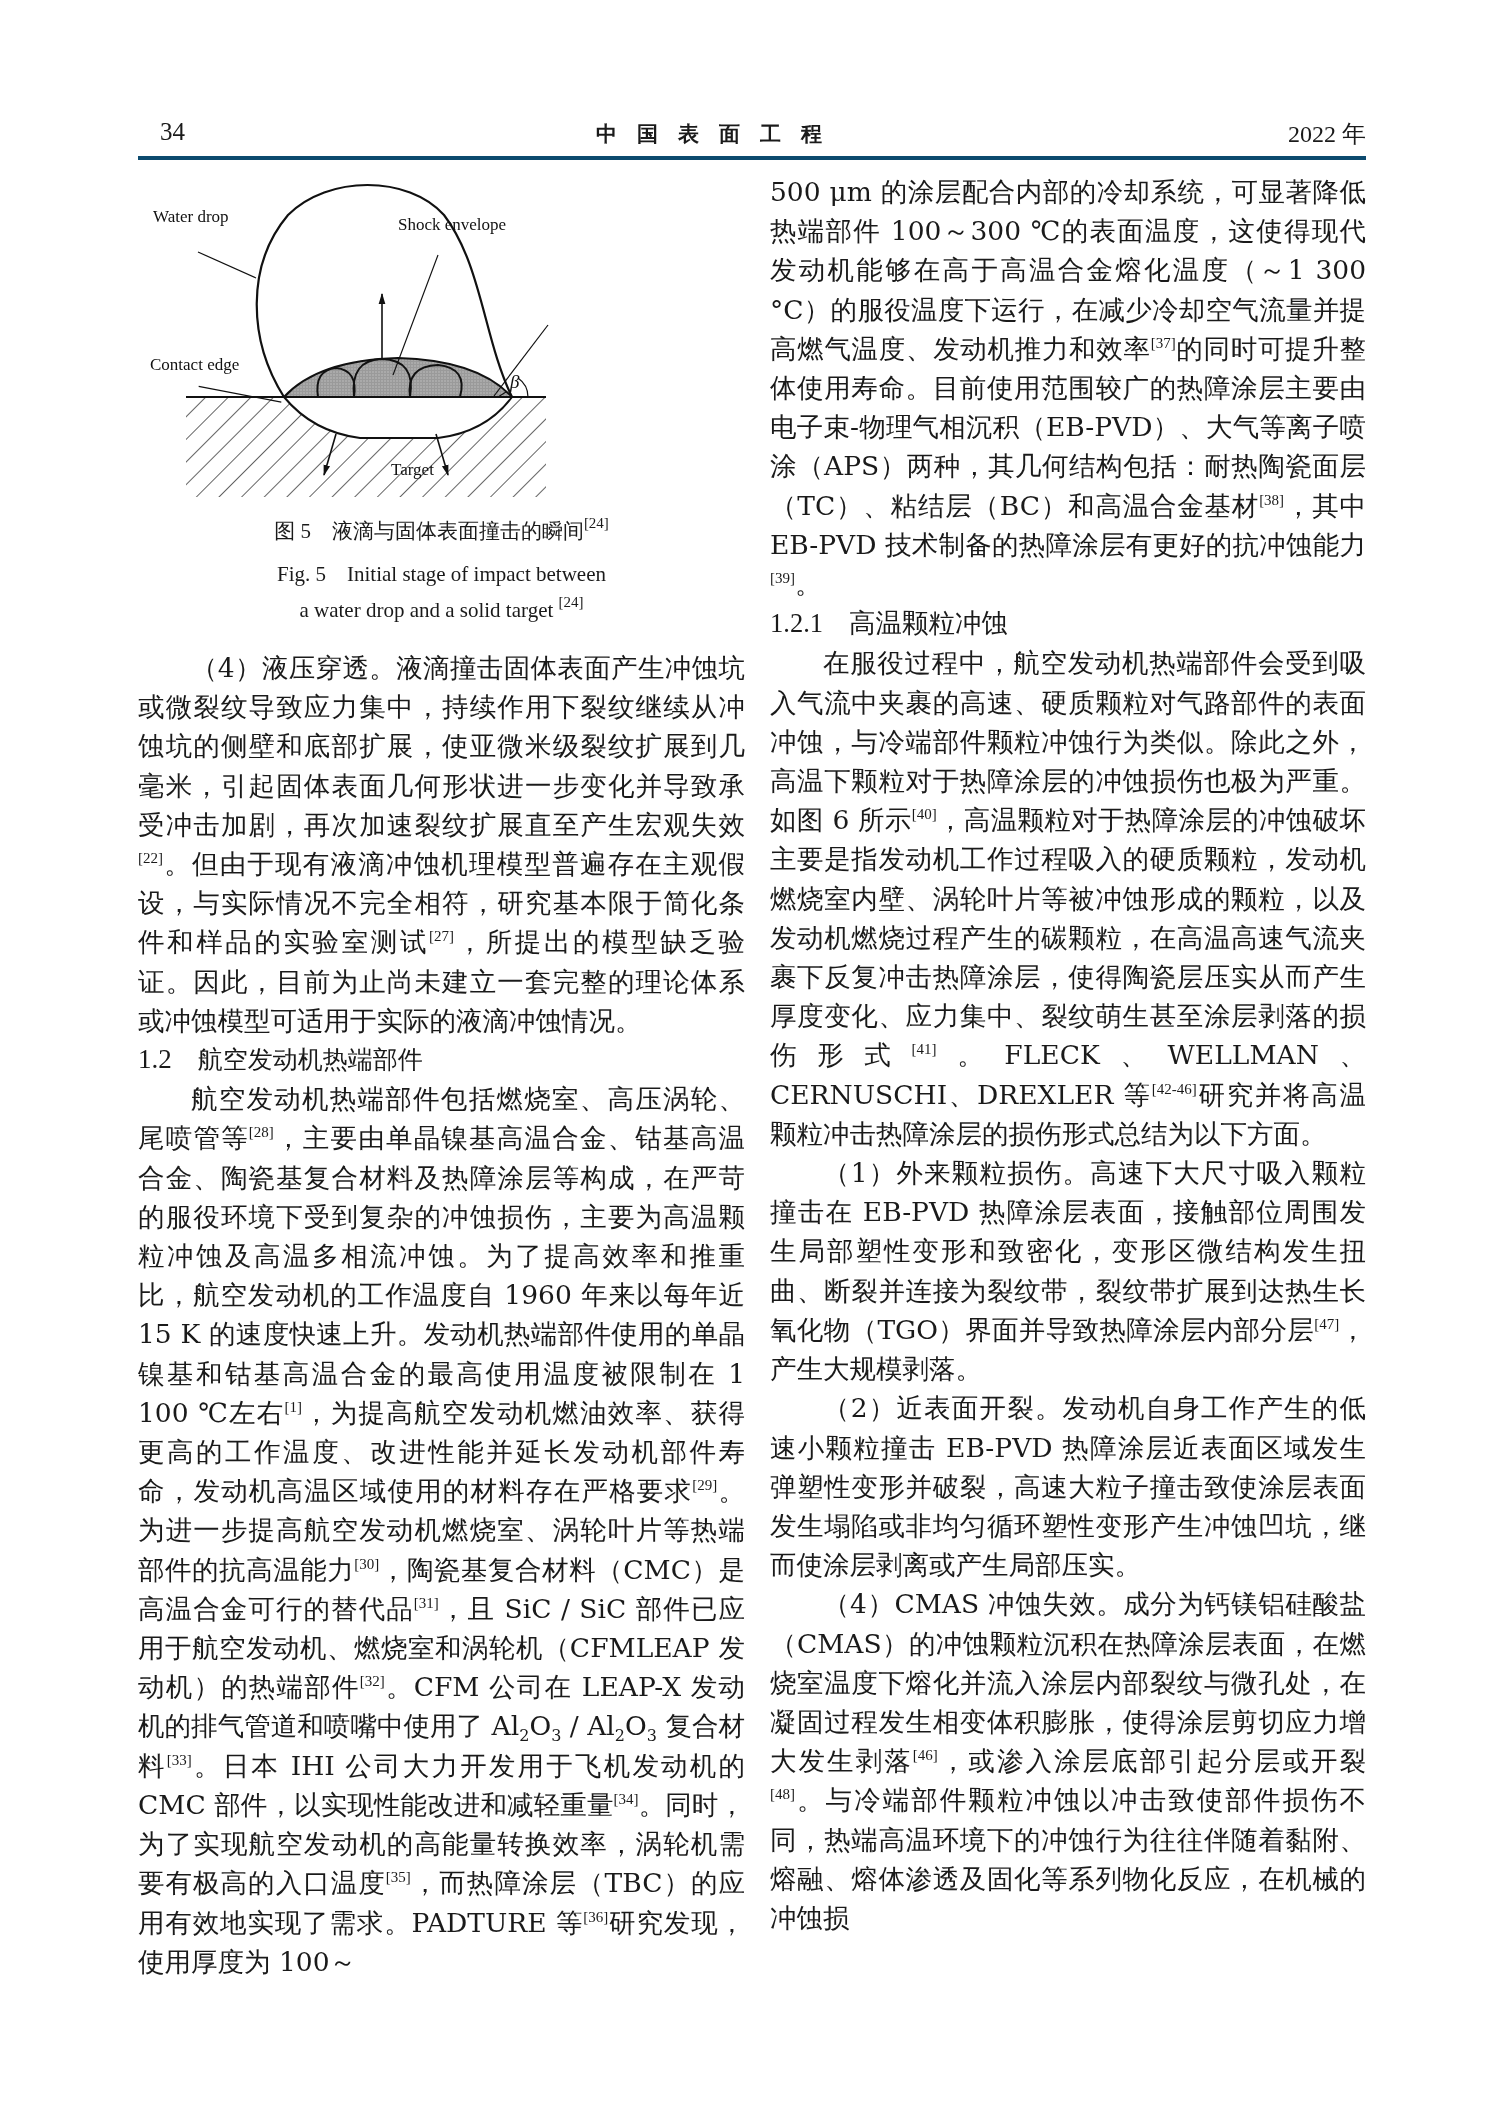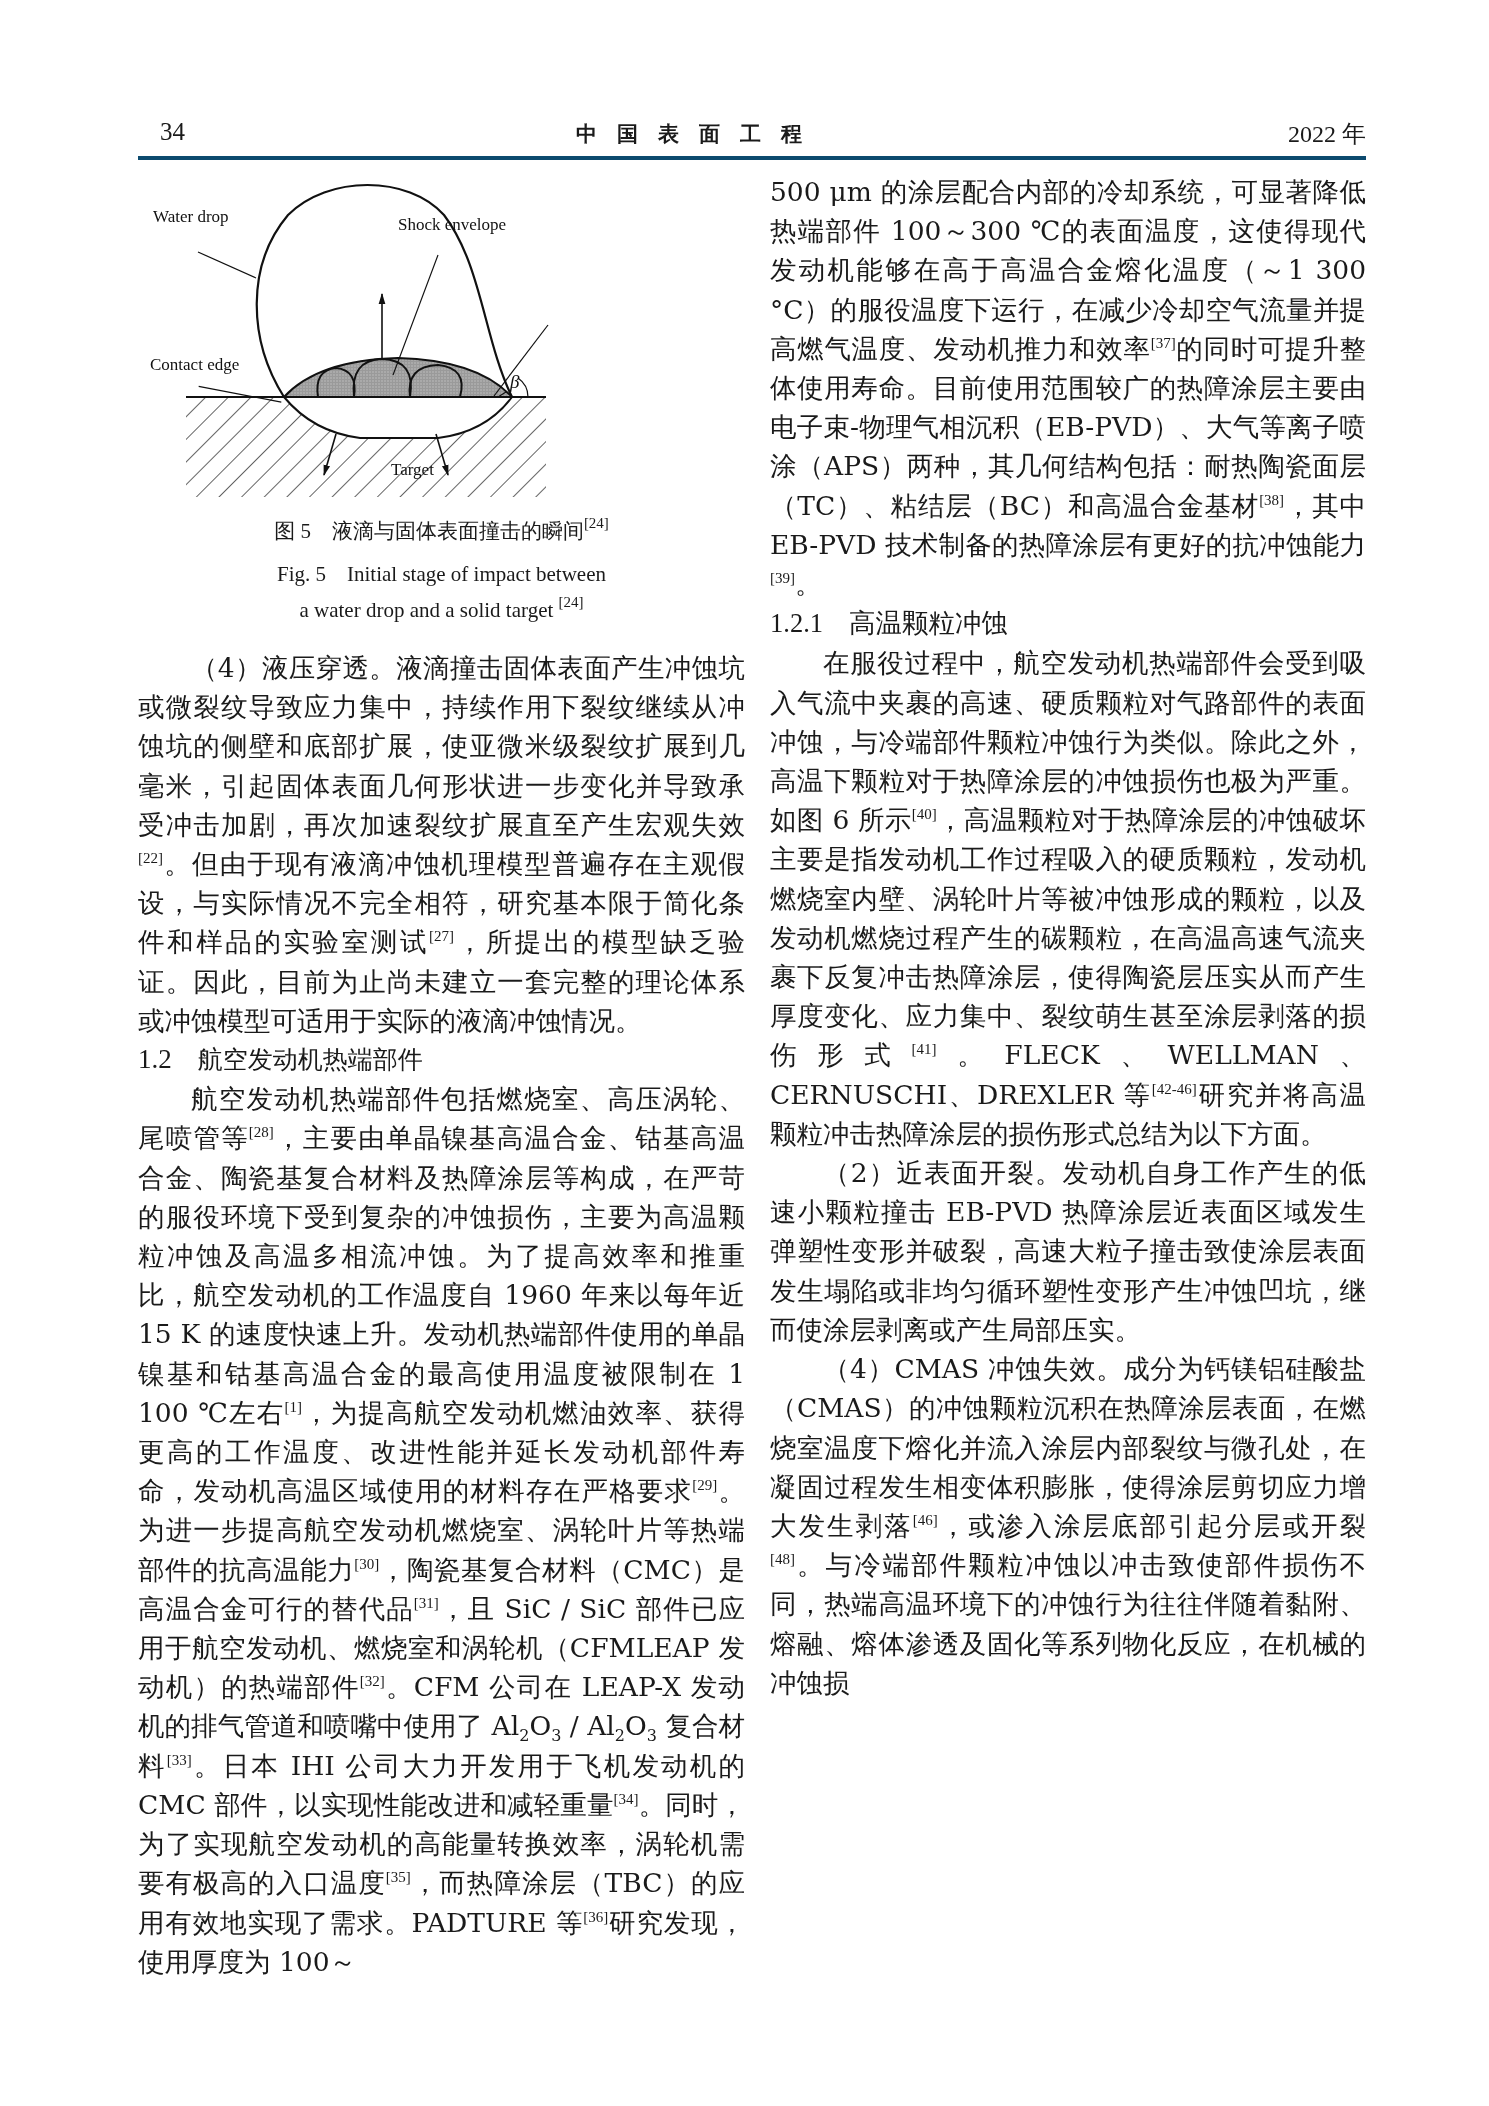--- a/index.html
+++ b/index.html
@@ -1,20 +1,20 @@
 <!DOCTYPE html>
 <html><head>
 <meta charset="utf-8">
 <style>
   html,body{margin:0;padding:0;background:#fff;}
   body{width:1489px;height:2106px;position:relative;overflow:hidden;
        font-family:"DejaVu Serif","Liberation Serif",serif;color:#1a1a1a;}
   .header{position:absolute;left:138px;top:116px;width:1228px;height:40px;border-bottom:4px solid #0c4a6e;}
   .pg{position:absolute;left:22px;top:2px;font-size:25px;font-family:"Liberation Serif",serif;}
-  .journal{position:absolute;left:438px;top:4px;font-size:21px;font-weight:bold;letter-spacing:20px;font-family:"DejaVu Sans",sans-serif;}
+  .journal{position:absolute;left:458px;top:4px;font-size:21px;font-weight:bold;letter-spacing:20px;font-family:"DejaVu Sans",sans-serif;}
   .year{position:absolute;right:0;top:2px;font-size:24px;font-family:"Liberation Serif",serif;}
   .col{position:absolute;font-size:26.5px;line-height:39.2px;text-align:justify;}
   .left{left:138px;top:648px;width:607px;}
   .right{left:770px;top:172px;width:596px;}
   .col p{margin:0;}
   .indent{text-indent:2em;}
   .h2{font-weight:normal;font-family:"DejaVu Sans",sans-serif;font-size:25px;}
   .h2 .num{font-family:"Liberation Serif",serif;font-size:27px;margin-right:26px;}
   .h3 .num{margin-right:26px;font-family:"Liberation Serif",serif;}
   sup{font-size:15px;line-height:0;vertical-align:10px;font-family:"Liberation Serif",serif;}
@@ -89,15 +89,16 @@
 <div class="col left">
   <p class="indent">（4）液压穿透。液滴撞击固体表面产生冲蚀坑或微裂纹导致应力集中，持续作用下裂纹继续从冲蚀坑的侧壁和底部扩展，使亚微米级裂纹扩展到几毫米，引起固体表面几何形状进一步变化并导致承受冲击加剧，再次加速裂纹扩展直至产生宏观失效<sup>[22]</sup>。但由于现有液滴冲蚀机理模型普遍存在主观假设，与实际情况不完全相符，研究基本限于简化条件和样品的实验室测试<sup>[27]</sup>，所提出的模型缺乏验证。因此，目前为止尚未建立一套完整的理论体系或冲蚀模型可适用于实际的液滴冲蚀情况。</p>
   <p class="h2"><span class="num">1.2</span><span>航空发动机热端部件</span></p>
   <p class="indent">航空发动机热端部件包括燃烧室、高压涡轮、尾喷管等<sup>[28]</sup>，主要由单晶镍基高温合金、钴基高温合金、陶瓷基复合材料及热障涂层等构成，在严苛的服役环境下受到复杂的冲蚀损伤，主要为高温颗粒冲蚀及高温多相流冲蚀。为了提高效率和推重比，航空发动机的工作温度自 1960 年来以每年近 15 K 的速度快速上升。发动机热端部件使用的单晶镍基和钴基高温合金的最高使用温度被限制在 1 100 ℃左右<sup>[1]</sup>，为提高航空发动机燃油效率、获得更高的工作温度、改进性能并延长发动机部件寿命，发动机高温区域使用的材料存在严格要求<sup>[29]</sup>。为进一步提高航空发动机燃烧室、涡轮叶片等热端部件的抗高温能力<sup>[30]</sup>，陶瓷基复合材料（CMC）是高温合金可行的替代品<sup>[31]</sup>，且 SiC / SiC 部件已应用于航空发动机、燃烧室和涡轮机（CFMLEAP 发动机）的热端部件<sup>[32]</sup>。CFM 公司在 LEAP-X 发动机的排气管道和喷嘴中使用了 Al<sub>2</sub>O<sub>3</sub> / Al<sub>2</sub>O<sub>3</sub> 复合材料<sup>[33]</sup>。日本 IHI 公司大力开发用于飞机发动机的 CMC 部件，以实现性能改进和减轻重量<sup>[34]</sup>。同时，为了实现航空发动机的高能量转换效率，涡轮机需要有极高的入口温度<sup>[35]</sup>，而热障涂层（TBC）的应用有效地实现了需求。PADTURE 等<sup>[36]</sup>研究发现，使用厚度为 100～</p>
 </div>
 
 <div class="col right">
   <p>500 μm 的涂层配合内部的冷却系统，可显著降低热端部件 100～300 ℃的表面温度，这使得现代发动机能够在高于高温合金熔化温度（～1 300 °C）的服役温度下运行，在减少冷却空气流量并提高燃气温度、发动机推力和效率<sup>[37]</sup>的同时可提升整体使用寿命。目前使用范围较广的热障涂层主要由电子束-物理气相沉积（EB-PVD）、大气等离子喷涂（APS）两种，其几何结构包括：耐热陶瓷面层（TC）、粘结层（BC）和高温合金基材<sup>[38]</sup>，其中 EB-PVD 技术制备的热障涂层有更好的抗冲蚀能力<sup>[39]</sup>。</p>
   <p class="h3"><span class="num">1.2.1</span><span>高温颗粒冲蚀</span></p>
   <p class="indent">在服役过程中，航空发动机热端部件会受到吸入气流中夹裹的高速、硬质颗粒对气路部件的表面冲蚀，与冷端部件颗粒冲蚀行为类似。除此之外，高温下颗粒对于热障涂层的冲蚀损伤也极为严重。如图 6 所示<sup>[40]</sup>，高温颗粒对于热障涂层的冲蚀破坏主要是指发动机工作过程吸入的硬质颗粒，发动机燃烧室内壁、涡轮叶片等被冲蚀形成的颗粒，以及发动机燃烧过程产生的碳颗粒，在高温高速气流夹裹下反复冲击热障涂层，使得陶瓷层压实从而产生厚度变化、应力集中、裂纹萌生甚至涂层剥落的损伤形式<sup>[41]</sup>。FLECK、WELLMAN、CERNUSCHI、DREXLER 等<sup>[42-46]</sup>研究并将高温颗粒冲击热障涂层的损伤形式总结为以下方面。</p>
+  <p class="indent">（1）外来颗粒损伤。高速下大尺寸吸入颗粒撞击在 EB-PVD 热障涂层表面，接触部位周围发生局部塑性变形和致密化，变形区微结构发生扭曲、断裂并连接为裂纹带，裂纹带扩展到达热生长氧化物（TGO）界面并导致热障涂层内部分层<sup>[47]</sup>，产生大规模剥落。</p>
   <p class="indent">（2）近表面开裂。发动机自身工作产生的低速小颗粒撞击 EB-PVD 热障涂层近表面区域发生弹塑性变形并破裂，高速大粒子撞击致使涂层表面发生塌陷或非均匀循环塑性变形产生冲蚀凹坑，继而使涂层剥离或产生局部压实。</p>
   <p class="indent">（4）CMAS 冲蚀失效。成分为钙镁铝硅酸盐（CMAS）的冲蚀颗粒沉积在热障涂层表面，在燃烧室温度下熔化并流入涂层内部裂纹与微孔处，在凝固过程发生相变体积膨胀，使得涂层剪切应力增大发生剥落<sup>[46]</sup>，或渗入涂层底部引起分层或开裂<sup>[48]</sup>。与冷端部件颗粒冲蚀以冲击致使部件损伤不同，热端高温环境下的冲蚀行为往往伴随着黏附、熔融、熔体渗透及固化等系列物化反应，在机械的冲蚀损</p>
 </div>
 
 </body></html>

